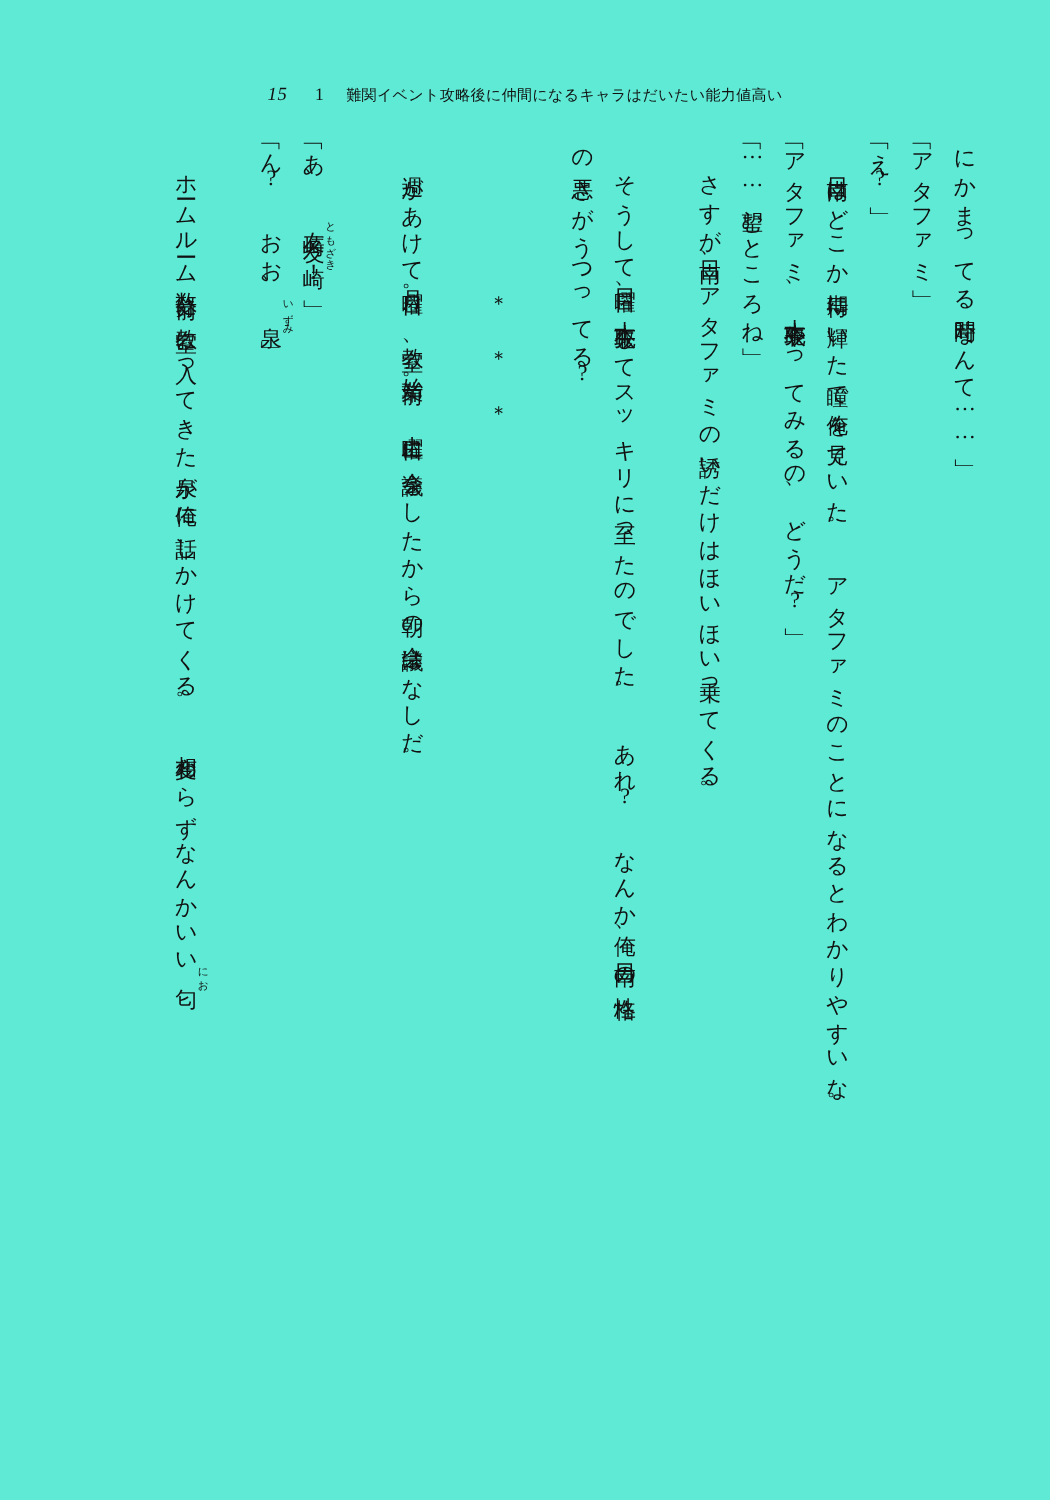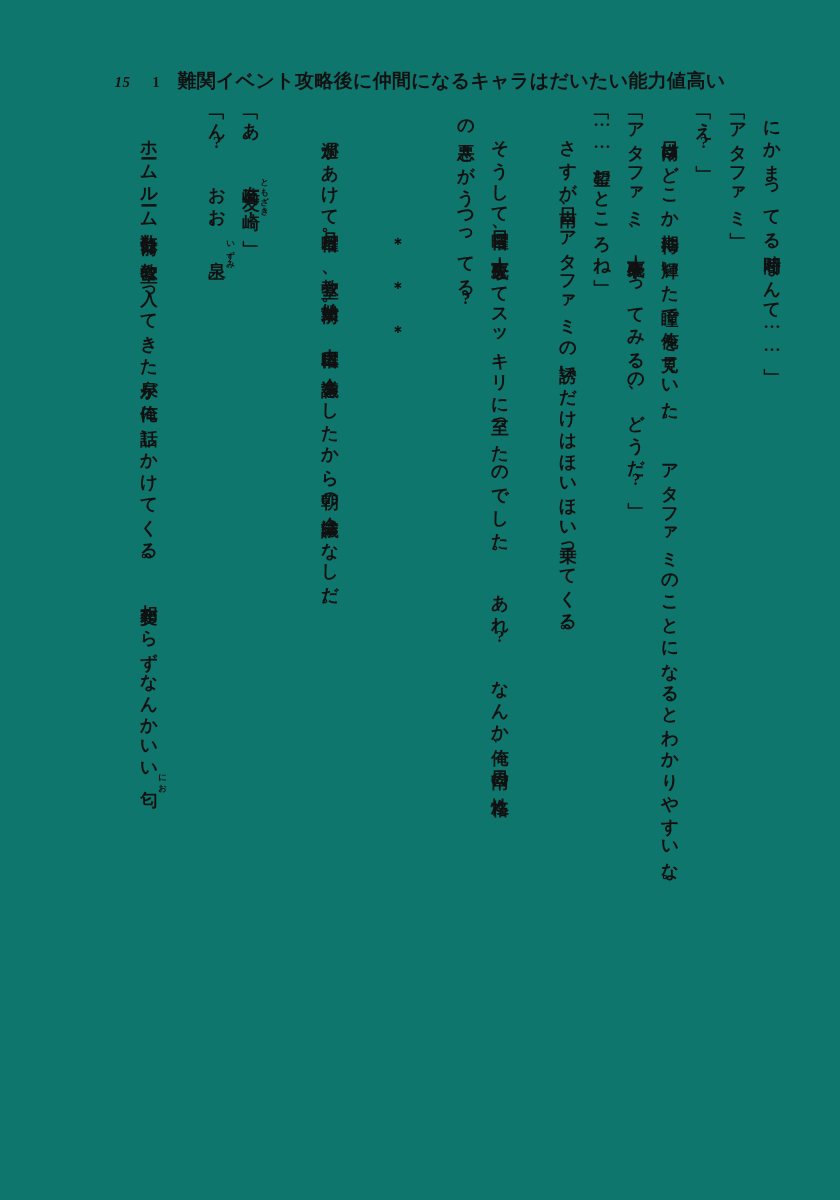--- a/index.html
+++ b/index.html
@@ -4,25 +4,24 @@
 <style>
   html, body {
     margin: 0;
     padding: 0;
     background: #ffffff;
   }
   .page {
     position: relative;
     width: 840px;
     height: 1200px;
-    background: #0f766e;
+    background: #5eead4;
     overflow: hidden;
     font-family: "Liberation Serif", "DejaVu Serif", serif;
     color: #111111;
-    font-weight: bold;
   }
 
   
   .header {
     position: absolute;
     top: 68px;
     left: 0;
     width: 840px;
     height: 24px;
     display: flex;
@@ -34,21 +33,21 @@
     font-style: italic;
     font-size: 15px;
     letter-spacing: 0.5px;
     margin-right: 22px;
   }
   .header .chapter-number {
     font-size: 14px;
     margin-right: 18px;
   }
   .header .chapter-title {
-    font-size: 19px;
+    font-size: 12px;
     letter-spacing: 0.3px;
   }
 
   
   .body-area {
     position: absolute;
     top: 108px;
     left: 60px;
     width: 720px;
     height: 1010px;

